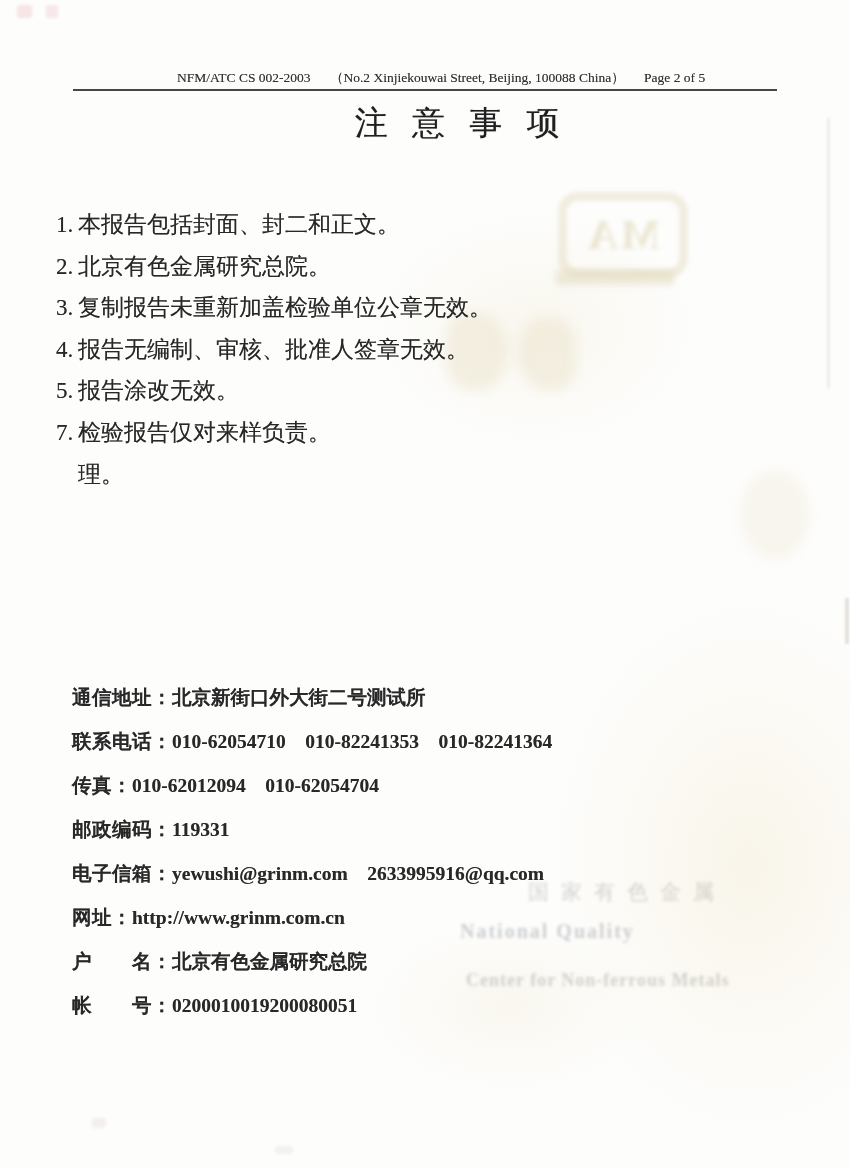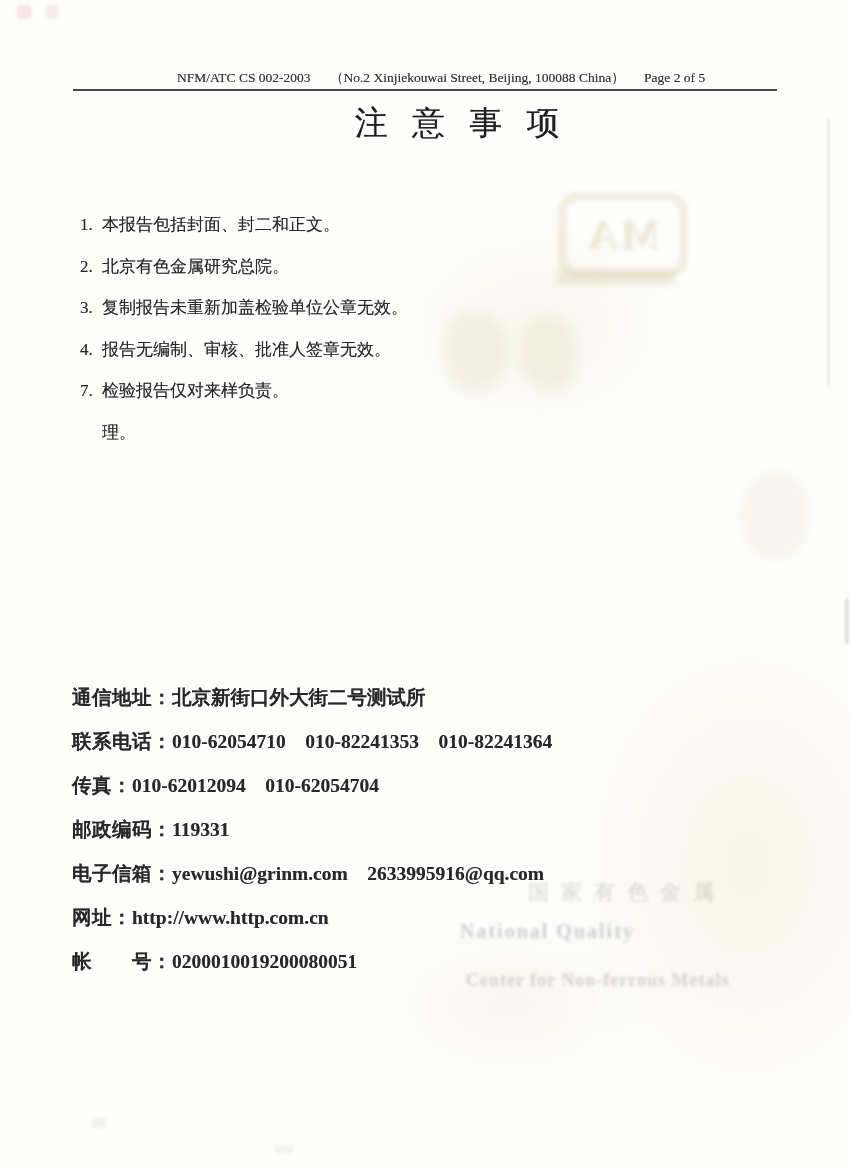--- a/index.html
+++ b/index.html
@@ -49,22 +49,22 @@
   .doc-header .seg{margin-right:16px;}
   .doc-header .seg:last-child{margin-right:0;}
   .header-rule{position:absolute;top:89px;left:73px;width:704px;height:2px;
     background:#474747;}
   
   .doc-title{position:absolute;top:101px;left:0;width:100%;margin:0;
     text-align:center;font-size:33px;font-weight:normal;color:#1f1f1f;
     letter-spacing:8px;text-indent:8px;
     text-shadow:0 0 0.7px rgba(30,30,30,0.5);padding-left:32px;}
   
-  .notes{position:absolute;top:204px;left:80px;margin:0;padding:0;
-    list-style:none;font-size:17px;line-height:41.6px;color:#282828;
+  .notes{position:absolute;top:204px;left:56px;margin:0;padding:0;
+    list-style:none;font-size:23px;line-height:41.6px;color:#282828;
     text-shadow:0 0 0.6px rgba(40,40,40,0.5);}
   .notes .num{display:inline-block;width:22px;}
   .note-line{white-space:nowrap;}
   .note-line.cont{padding-left:22px;}
   
   .contact{position:absolute;top:676px;left:72px;font-size:19.5px;line-height:44px;
     color:#282828;text-shadow:0 0 0.6px rgba(40,40,40,0.5);}
   .contact-row{white-space:nowrap;font-weight:bold;}
   .contact-row .label{letter-spacing:0.5px;}
 </style>
@@ -107,20 +107,23 @@
     <li>
       <div class="note-line"><span class="num">2.</span><span>北京有色金属研究总院。</span></div>
     </li>
     <li>
       <div class="note-line"><span class="num">3.</span><span>复制报告未重新加盖检验单位公章无效。</span></div>
     </li>
     <li>
       <div class="note-line"><span class="num">4.</span><span>报告无编制、审核、批准人签章无效。</span></div>
     </li>
     <li>
+      <div class="note-line"><span class="num">5.</span><span>报告涂改无效。</span></div>
+    </li>
+    <li>
       <div class="note-line"><span class="num">7.</span><span>检验报告仅对来样负责。</span></div>
     </li>
     <li>
       <div class="note-line cont">理。</div>
     </li>
   </ol>
 
   <div class="contact">
     <div class="contact-row">
       <span class="label">通信地址：</span><span class="value">北京新街口外大街二号测试所</span>
@@ -131,20 +134,23 @@
     <div class="contact-row">
       <span class="label">传真：</span><span class="value">010-62012094　010-62054704</span>
     </div>
     <div class="contact-row">
       <span class="label">邮政编码：</span><span class="value">119331</span>
     </div>
     <div class="contact-row">
       <span class="label">电子信箱：</span><span class="value">yewushi@grinm.com　2633995916@qq.com</span>
     </div>
     <div class="contact-row">
-      <span class="label">网址：</span><span class="value">http://www.http.com.cn</span>
+      <span class="label">网址：</span><span class="value">http://www.grinm.com.cn</span>
+    </div>
+    <div class="contact-row">
+      <span class="label">户　　名：</span><span class="value">北京有色金属研究总院</span>
     </div>
     <div class="contact-row">
       <span class="label">帐　　号：</span><span class="value">0200010019200080051</span>
     </div>
   </div>
 
 </div>
 
 </body></html>

